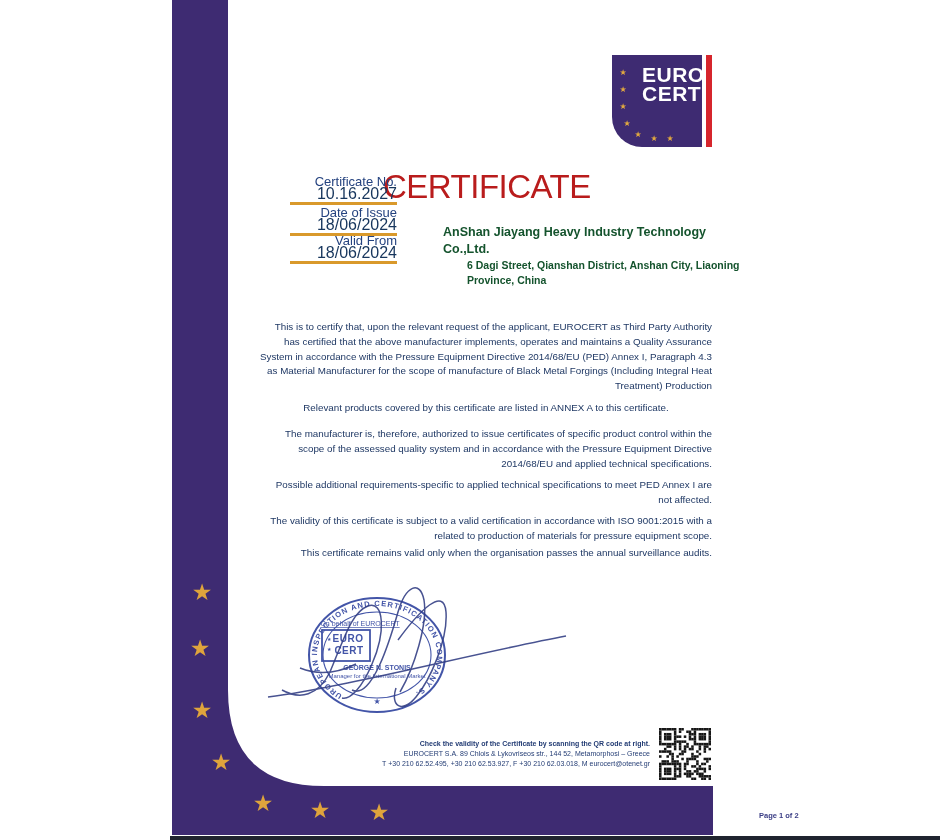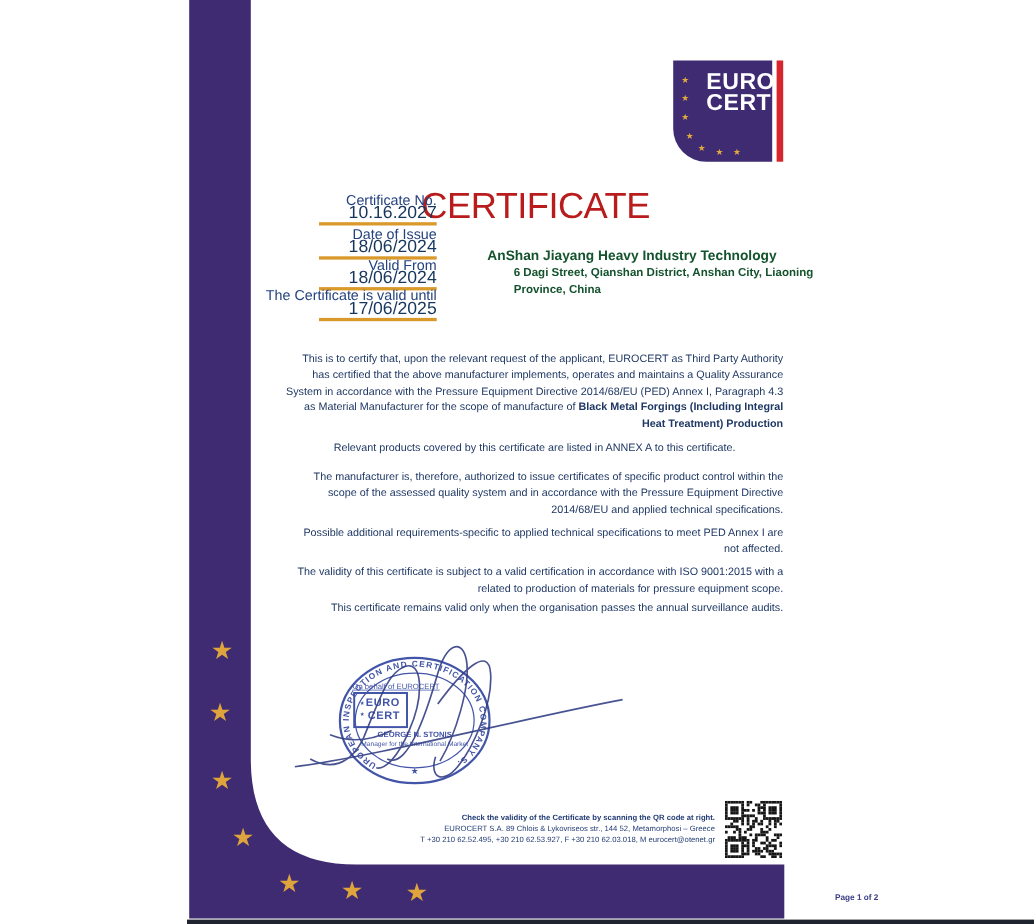--- a/index.html
+++ b/index.html
@@ -29,21 +29,21 @@
   .detail .rule{width:107px;height:2.5px;background:#d9992b;margin:2px 0 0 auto;}
 
   
   .company{position:absolute;left:443px;top:224px;color:#14532d;}
   .company .nm{font-size:12.5px;font-weight:bold;line-height:17px;white-space:nowrap;}
   .company .ad{font-size:10.5px;font-weight:bold;line-height:15px;white-space:nowrap;margin-left:24px;}
 
   
   .para{position:absolute;left:260px;width:452px;text-align:right;
         font-size:9.8px;line-height:14.8px;color:#1f3864;}
-  .para b{font-weight:bold;}
+  .para b{font-weight:normal;}
 
   
   .stamp-svg{position:absolute;left:250px;top:560px;}
   .stamp-text{fill:#4355a8;font-family:"Liberation Sans",sans-serif;}
   .ring-text{font-size:7.6px;font-weight:bold;letter-spacing:1.1px;}
   .behalf{font-size:7px;text-decoration:underline;}
   .boxline{font-size:10px;font-weight:bold;letter-spacing:.5px;}
   .signer{font-size:7px;font-weight:bold;}
   .role{font-size:6px;}
 
@@ -98,28 +98,24 @@
   <div class="detail" style="top:207px;">
     <div class="lbl">Date of Issue</div>
     <div class="val">18/06/2024</div>
     <div class="rule"></div>
   </div>
   <div class="detail" style="top:235px;">
     <div class="lbl">Valid From</div>
     <div class="val">18/06/2024</div>
     <div class="rule"></div>
   </div>
-  <div class="detail" style="top:263px;">
-    <div class="lbl">The Certificate is valid until</div>
-    <div class="val">17/06/2025</div>
-    <div class="rule"></div>
-  </div>
 
   <div class="company">
     <div class="nm">AnShan Jiayang Heavy Industry Technology</div>
+    <div class="nm">Co.,Ltd.</div>
     <div class="ad">6 Dagi Street, Qianshan District, Anshan City, Liaoning</div>
     <div class="ad">Province, China</div>
   </div>
 
   <div class="para" style="top:320px;"><span>This is to certify that, upon the relevant request of the applicant, EUROCERT as Third Party Authority has certified that the above manufacturer implements, operates and maintains a Quality Assurance System in accordance with the Pressure Equipment Directive 2014/68/EU (PED) Annex I, Paragraph 4.3 as Material Manufacturer for the scope of manufacture of </span><b>Black Metal Forgings (Including Integral Heat Treatment) Production</b></div>
   <div class="para" style="top:401px;text-align:center;">Relevant products covered by this certificate are listed in ANNEX A to this certificate.</div>
   <div class="para" style="top:427px;">The manufacturer is, therefore, authorized to issue certificates of specific product control within the scope of the assessed quality system and in accordance with the Pressure Equipment Directive 2014/68/EU and applied technical specifications.</div>
   <div class="para" style="top:478px;">Possible additional requirements-specific to applied technical specifications to meet PED Annex I are not affected.</div>
   <div class="para" style="top:514px;">The validity of this certificate is subject to a valid certification in accordance with ISO 9001:2015 with a related to production of materials for pressure equipment scope.</div>
   <div class="para" style="top:546px;">This certificate remains valid only when the organisation passes the annual surveillance audits.</div>

